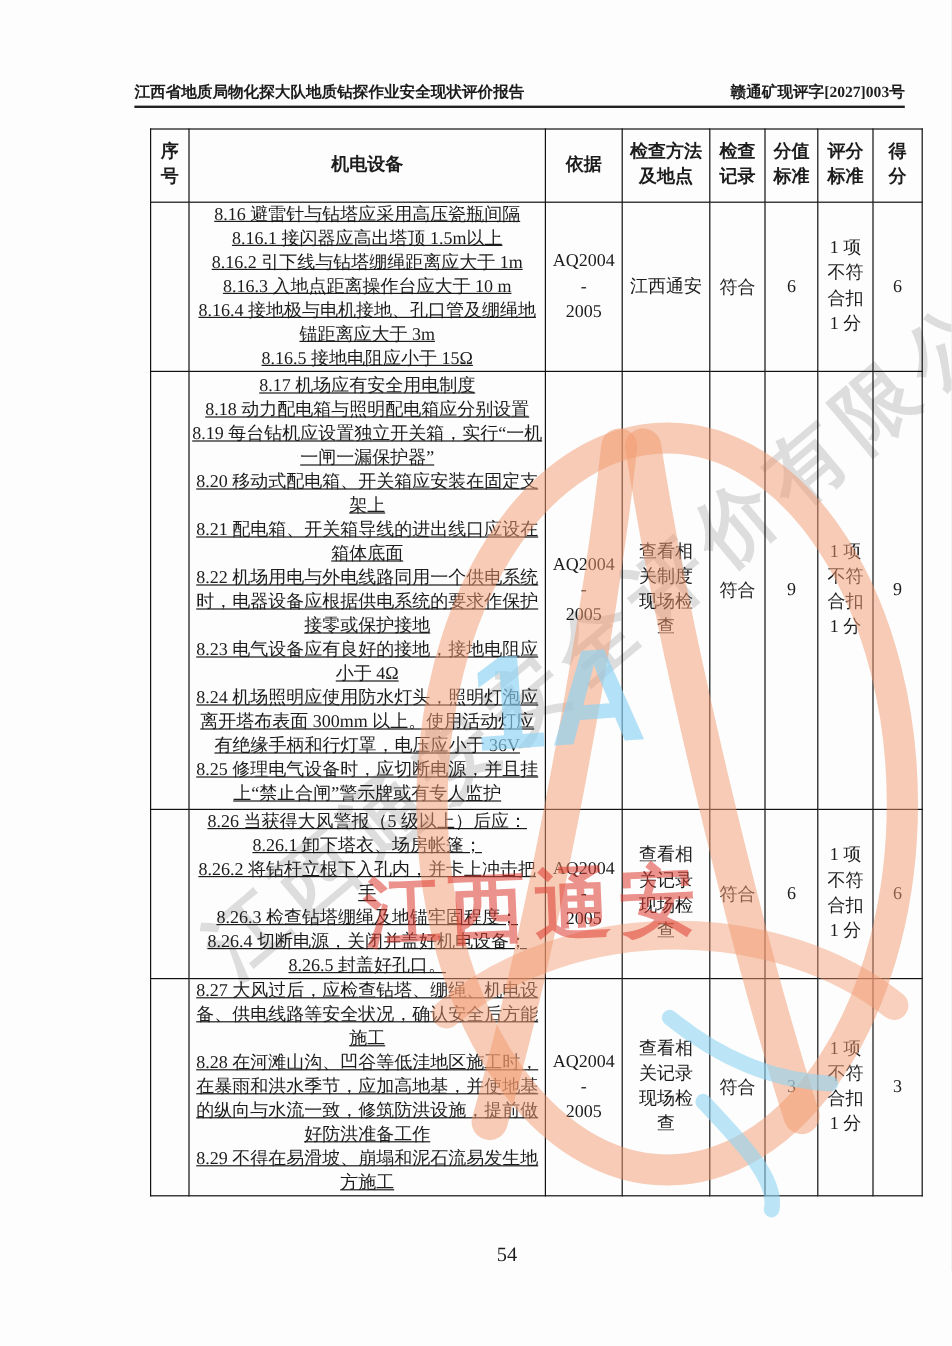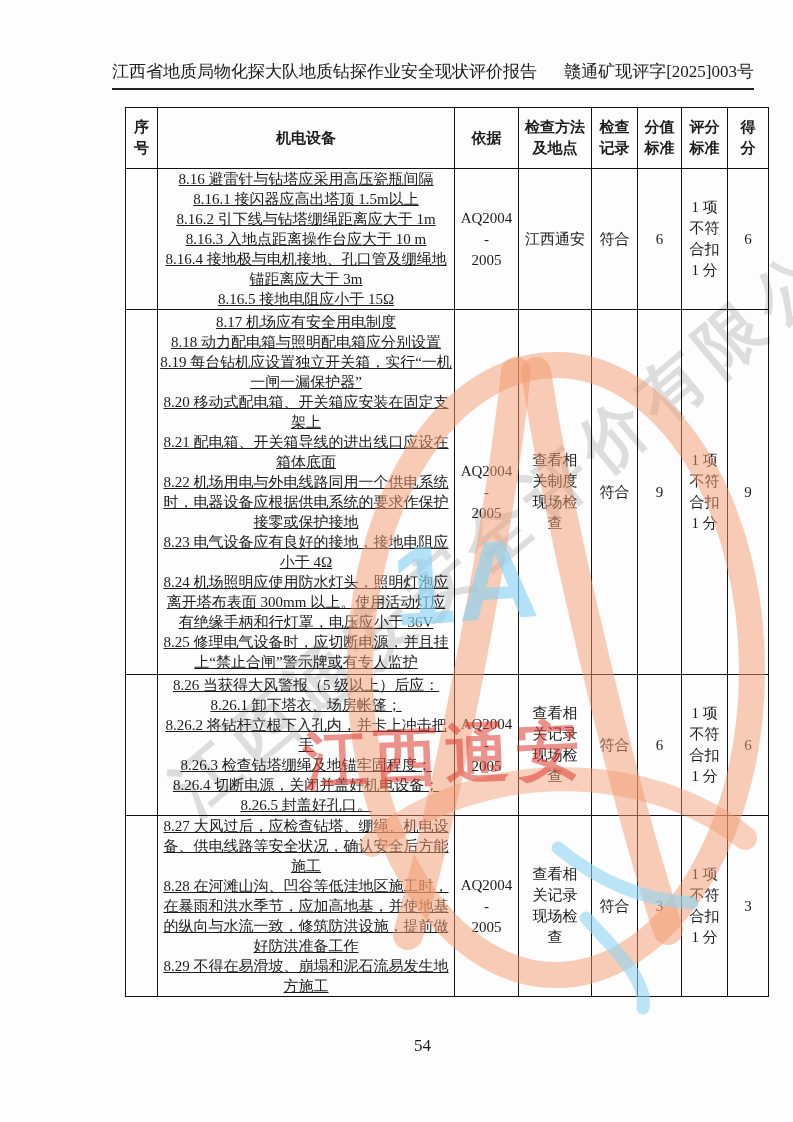--- a/index.html
+++ b/index.html
@@ -1,21 +1,21 @@
 <!DOCTYPE html>
 <html><head>
 <meta charset="utf-8">
 <style>
   html,body{margin:0;padding:0;background:#e8e8e8;}
   #page{position:relative;width:793px;height:1122px;background:#fdfdfd;overflow:hidden;
         font-family:"Liberation Serif","DejaVu Serif",serif;color:#1c1c1c;}
   
   .runhead{position:absolute;left:112px;top:60px;width:642px;height:26px;
            border-bottom:2px solid #222;display:flex;justify-content:space-between;
-           font-size:17px;font-weight:normal;padding-bottom:2px;}
+           align-items:flex-end;font-size:13px;font-weight:bold;padding-bottom:2px;}
   
   .pageno{position:absolute;left:0;top:1036px;width:100%;text-align:center;font-size:17px;margin-left:26px;}
   
   table.report{position:absolute;left:125px;top:107px;border-collapse:collapse;
                table-layout:fixed;width:643px;z-index:2;}
   table.report td,table.report th{border:1.6px solid #111;padding:0 2px;
                font-size:15px;vertical-align:middle;text-align:center;
                font-weight:normal;background:transparent;}
   table.report th{font-weight:bold;line-height:21px;height:60px;white-space:pre-line;}
   td.c-content{white-space:pre-line;text-align:left;vertical-align:top;
@@ -36,21 +36,21 @@
 </style>
 </head>
 <body>
 
 <div id="page">
 
   <div class="wm wm-grey">江西通安安全评价有限公司</div>
 
   <div class="runhead">
     <span>江西省地质局物化探大队地质钻探作业安全现状评价报告</span>
-    <span>赣通矿现评字[2025]003号</span>
+    <span>赣通矿现评字[2027]003号</span>
   </div>
 
   <table class="report">
     <colgroup>
       <col style="width:32px">
         <col style="width:297px">
         <col style="width:64px">
         <col style="width:73px">
       <col style="width:46px">
         <col style="width:44px">

